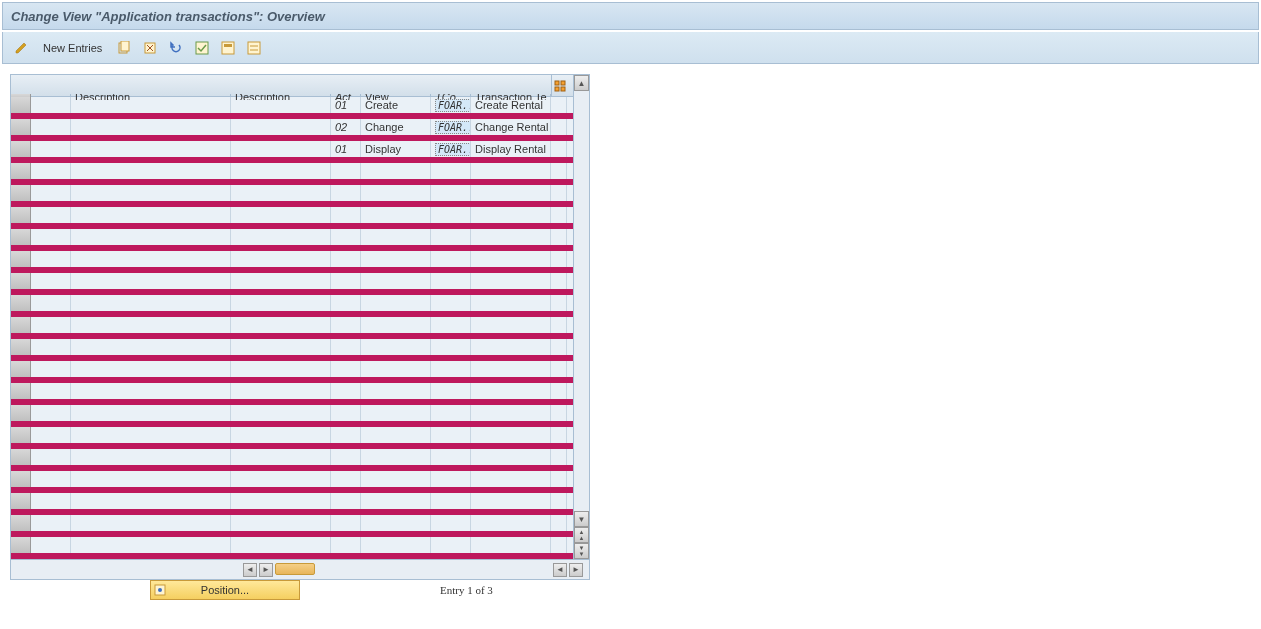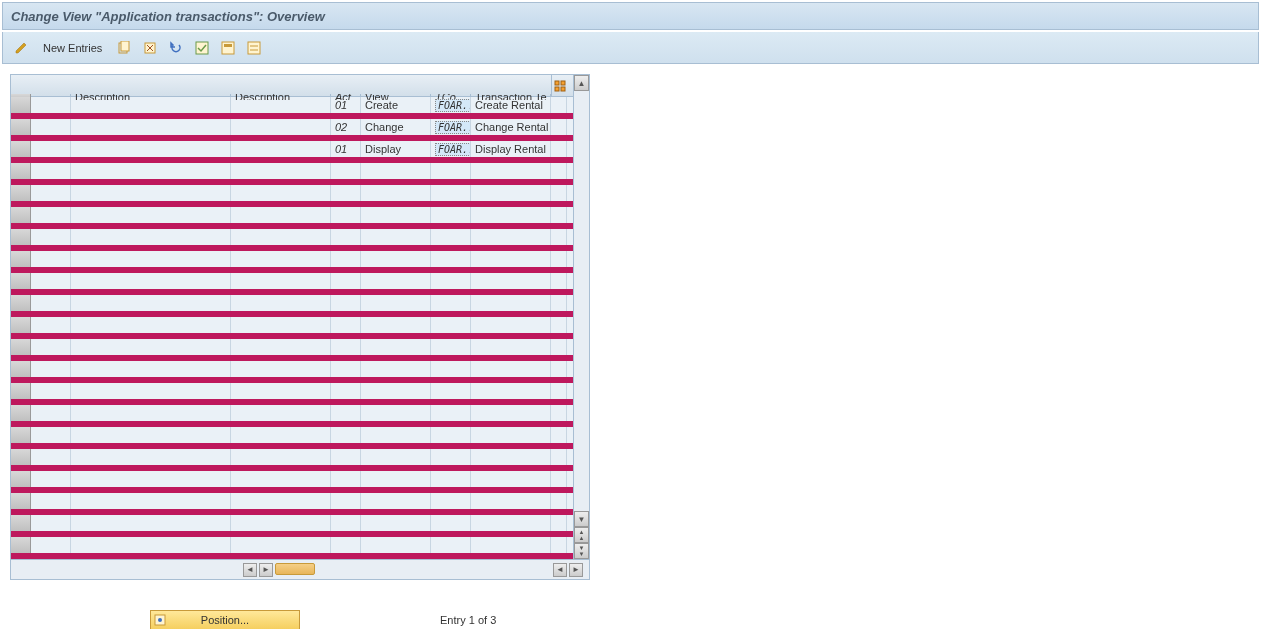--- a/index.html
+++ b/index.html
@@ -165,21 +165,21 @@
     }
     .hscroll-bar .thumb {
       width: 40px; height:12px;
       background: linear-gradient(to bottom,#f5cf87,#e8b65a);
       border:1px solid #c89a3a;
       border-radius:2px;
     }
     .footer {
       position: absolute;
       left: 150px;
-      top: 610px;
+      top: 580px;
       display: flex;
       align-items: center;
       gap: 140px;
     }
     .position-btn {
       width: 150px;
       height: 20px;
       background: linear-gradient(to bottom, #ffe89a, #f5cf60);
       border: 1px solid #c89a3a;
       display: flex;
@@ -188,21 +188,21 @@
       font-size: 11px;
       cursor: pointer;
       position: relative;
     }
     .position-btn .pos-icon {
       position: absolute;
       left: 2px;
       width: 14px; height:14px;
       display:flex;align-items:center;justify-content:center;
     }
-    .entry-text { font-size: 11px; color:#333; }
+    .entry-text { font-size: 11px; color:#333;font-family:Liberation Serif, serif; }
     svg { display:block; }
   </style>
 </head>
 <body>
 
 <div class="title-bar">
   <h1>Change View "Application transactions": Overview</h1>
 </div>
 
 <div class="toolbar">

